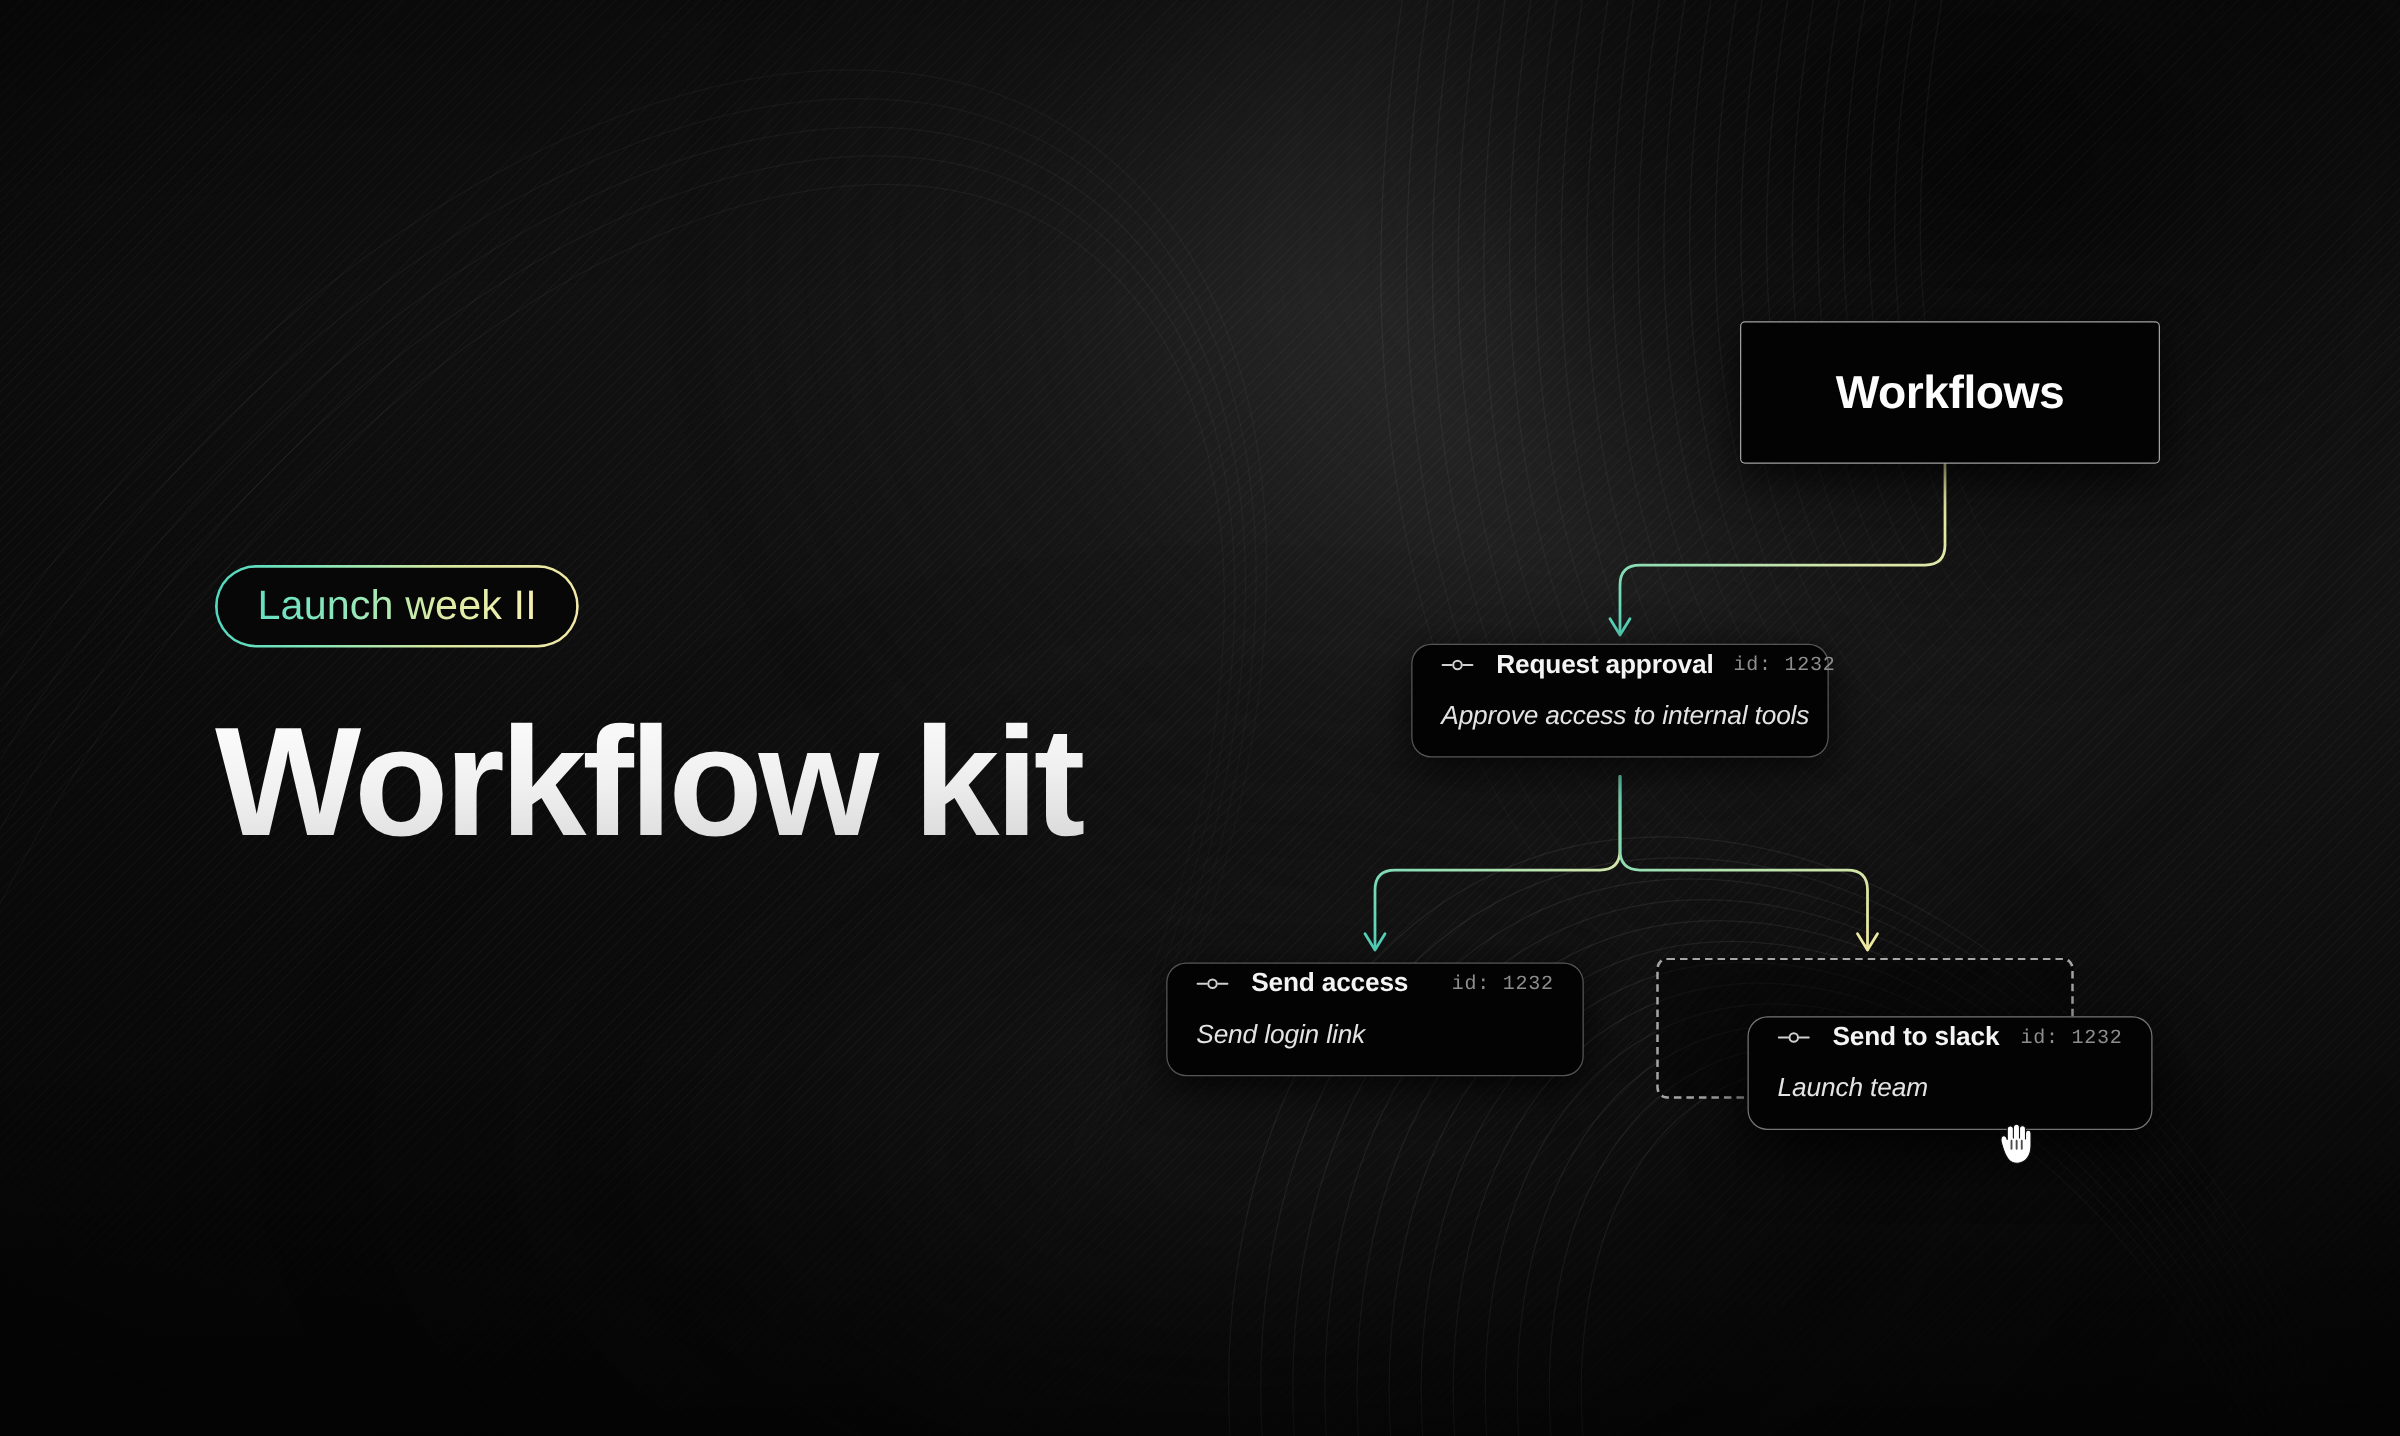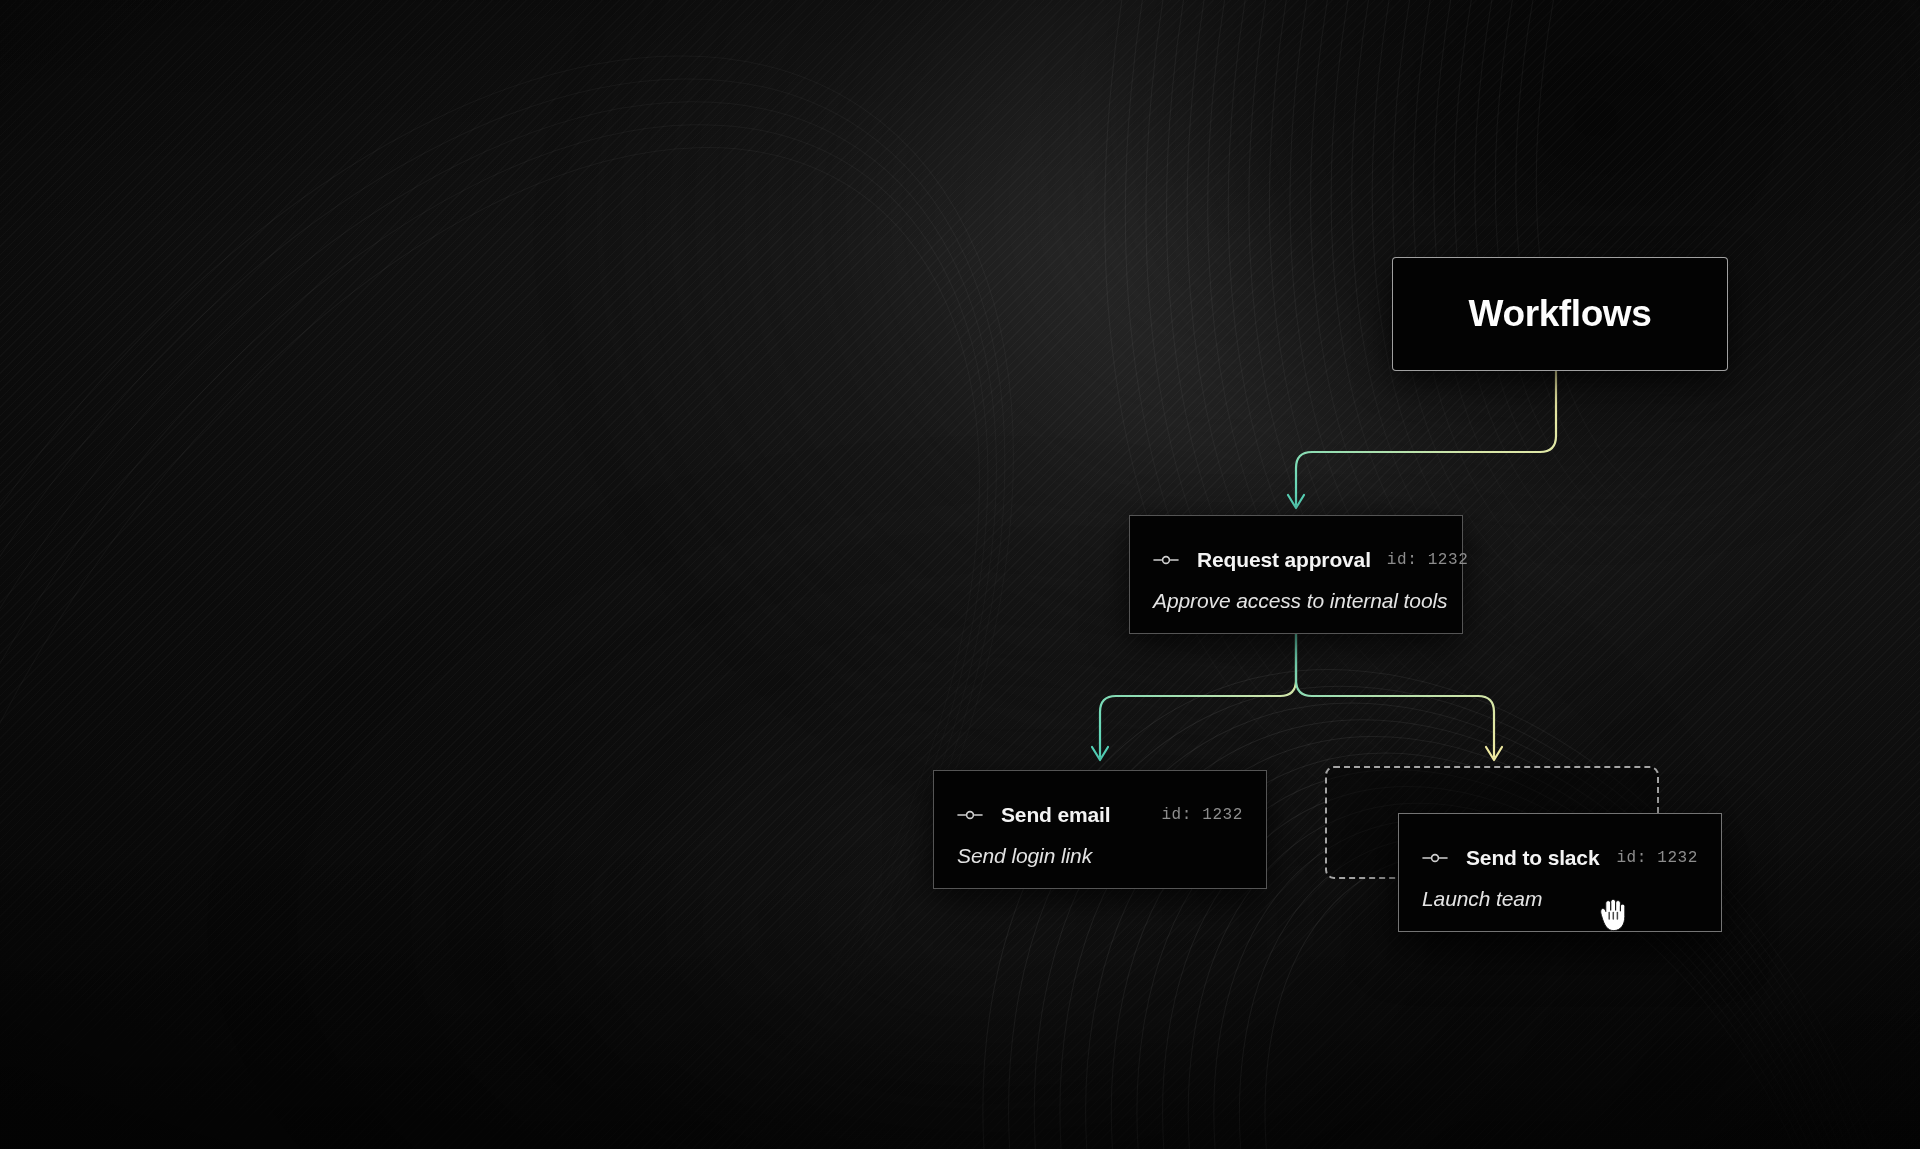--- a/index.html
+++ b/index.html
@@ -171,22 +171,22 @@
     border-color: rgba(222,222,222,0.72);
   }
   .node-root-label {
     font-size: 37px;
     font-weight: 700;
     color: #fdfdfd;
     letter-spacing: -0.4px;
   }
 
   .node-step {
-    border-radius: 0;
-    padding: 31px 23px 20px 23px;
+    border-radius: 16px;
+    padding: 3px 23px 20px 23px;
     border-color: rgba(168,168,168,0.5);
   }
   .node-head {
     display: flex;
     align-items: center;
     gap: 0;
     height: 26px;
   }
   .node-icon {
     flex: 0 0 auto;
@@ -306,20 +306,28 @@
         <ellipse cx="-10" cy="4" rx="438" ry="782"></ellipse>
         <ellipse cx="-20" cy="8" rx="456" ry="804"></ellipse>
         <ellipse cx="-30" cy="12" rx="474" ry="826"></ellipse>
         <ellipse cx="-40" cy="16" rx="492" ry="848"></ellipse>
       </g>
     </g>
   </svg>
 
   <div class="bg-vignette"></div>
 
+  <div class="hero">
+    <div class="badge">
+      <span class="badge-inner">
+        <span class="badge-text">Launch week II</span>
+      </span>
+    </div>
+    <h1 class="headline">Workflow kit</h1>
+  </div>
 
   <div class="graph">
 
     <svg class="edges" viewBox="0 0 1920 1149">
       <defs>
         <linearGradient id="edgeRoot" x1="1" y1="0" x2="0" y2="1">
           <stop offset="0" stop-color="#efeaa2"></stop>
           <stop offset="0.45" stop-color="#d8e6a8"></stop>
           <stop offset="1" stop-color="#5ad7bb"></stop>
         </linearGradient>
@@ -362,21 +370,21 @@
       <div class="node-sub">Approve access to internal tools</div>
     </div>
 
     <div class="node node-step" style="left:933px; top:770px; width:334px;">
       <div class="node-head">
         <svg class="node-icon" viewBox="0 0 26 12">
           <line x1="1" y1="6" x2="8.5" y2="6" stroke="#cfcfcf" stroke-width="1.6" stroke-linecap="round"></line>
           <circle cx="13" cy="6" r="3.4" fill="none" stroke="#cfcfcf" stroke-width="1.6"></circle>
           <line x1="17.5" y1="6" x2="25" y2="6" stroke="#cfcfcf" stroke-width="1.6" stroke-linecap="round"></line>
         </svg>
-        <span class="node-title">Send email</span>
+        <span class="node-title">Send access</span>
         <span class="node-id push">id: 1232</span>
       </div>
       <div class="node-sub">Send login link</div>
     </div>
 
     <div class="node-ghost" style="left:1325px; top:766px; width:334px; height:113px;"></div>
 
     <div class="node node-step node-drag" style="left:1398px; top:803px; width:324px;margin-top:10px;">
       <div class="node-head">
         <svg class="node-icon" viewBox="0 0 26 12">

